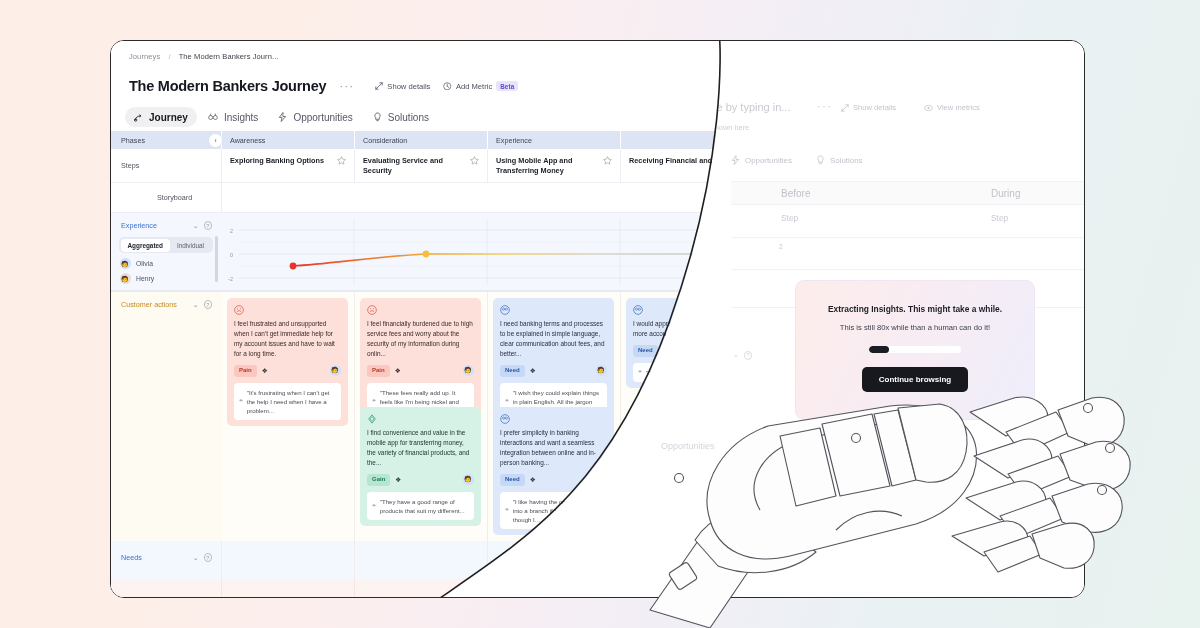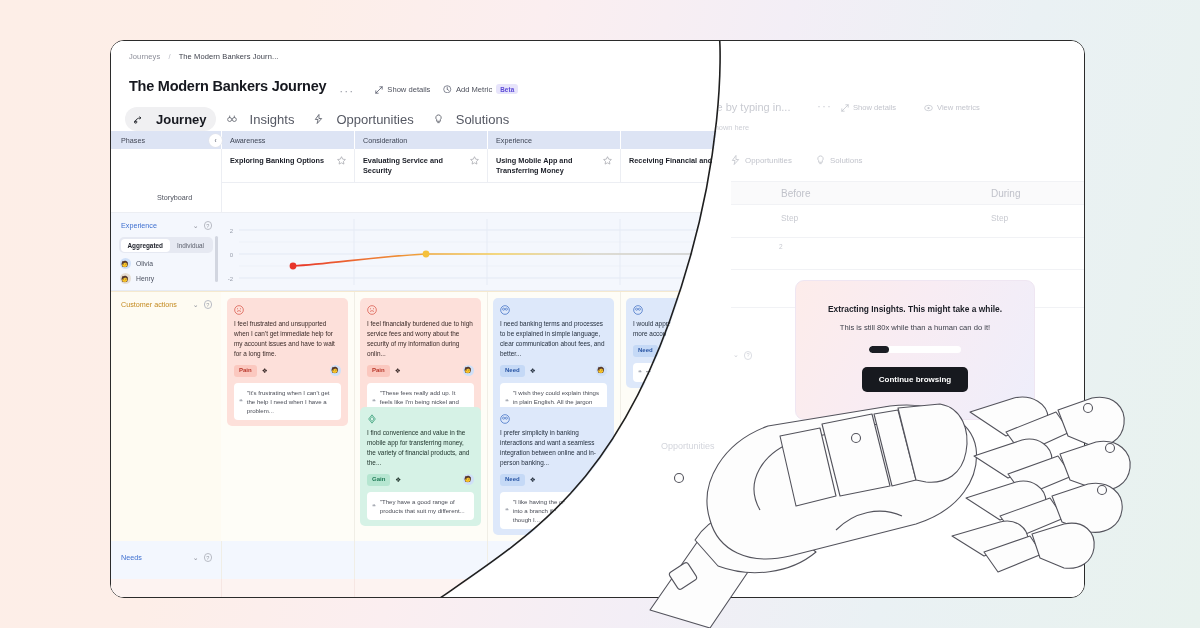--- a/index.html
+++ b/index.html
@@ -47,38 +47,38 @@
   .breadcrumb {
     position: absolute; left: 18px; top: 11px;
     font-size: 7.5px; color: #8b8d98; letter-spacing: .1px;
   }
   .breadcrumb .sep { margin: 0 6px; color: #b9bbc4; }
   .breadcrumb .cur { color: #3c3f4a; }
 
   
   .title-row {
     position: absolute; left: 18px; top: 37px;
-    display: flex; align-items: flex-end; gap: 13px;
+    display: flex; align-items: center; gap: 13px;
   }
   .page-title { font-size: 14.5px; font-weight: bold; color: #16181f; letter-spacing: -.25px; }
   .dots { font-size: 12px; color: #9a9ca6; letter-spacing: 1px; line-height: 6px; }
   .tbtn { display: flex; align-items: center; gap: 4px; font-size: 7.6px; color: #4d505c; }
   .beta {
     background: #e7e4fb; color: #5b49d6; font-size: 6.3px; font-weight: bold;
     padding: 1.5px 4px; border-radius: 3px; letter-spacing: .1px;
   }
 
   
   .tabs {
     position: absolute; left: 14px; top: 66px;
     display: flex; align-items: center; gap: 2px;
   }
   .tab {
-    display: flex; align-items: center; gap: 13px;
-    font-size: 13px; color: #555863;
+    display: flex; align-items: center; gap: 6px;
+    font-size: 10px; color: #555863;
     padding: 4.5px 9px; border-radius: 999px;
   }
   .tab.active { background: #f0f0f2; color: #16181f; font-weight: bold; }
 
   
   .grid { position: absolute; left: 0; top: 90px; right: 0; bottom: 0; }
 
   
   .row-phases { position: absolute; left: 0; right: 0; top: 0; height: 18px; }
   .ph-label {
@@ -375,20 +375,21 @@
       <div class="row-phases">
         <div class="ph-label">Phases</div>
         <div class="collapse-btn">‹</div>
         <div class="phase-cell" style="left:110px;width:133px;">Awareness</div>
         <div class="phase-cell" style="left:243px;width:133px;">Consideration</div>
         <div class="phase-cell" style="left:376px;width:133px;">Experience</div>
         <div class="phase-cell" style="left:509px;width:160px;"></div>
       </div>
 
       <div class="row-steps">
+        <div class="side-cell" style="top:0;height:34px;">Steps</div>
         <div class="step-cell" style="left:110px;width:133px;">
           <span class="step-title">Exploring Banking Options</span>
           <svg class="star" viewBox="0 0 12 12">
               <path d="M6 .9l1.6 3.3 3.6.5-2.6 2.5.6 3.6L6 9.1 2.8 10.8l.6-3.6L.8 4.7l3.6-.5z" stroke="#60636f" stroke-width=".9" fill="none" stroke-linejoin="round"></path>
             </svg>
         </div>
         <div class="step-cell" style="left:243px;width:133px;">
           <span class="step-title">Evaluating Service and Security</span>
           <svg class="star" viewBox="0 0 12 12">
               <path d="M6 .9l1.6 3.3 3.6.5-2.6 2.5.6 3.6L6 9.1 2.8 10.8l.6-3.6L.8 4.7l3.6-.5z" stroke="#60636f" stroke-width=".9" fill="none" stroke-linejoin="round"></path>

